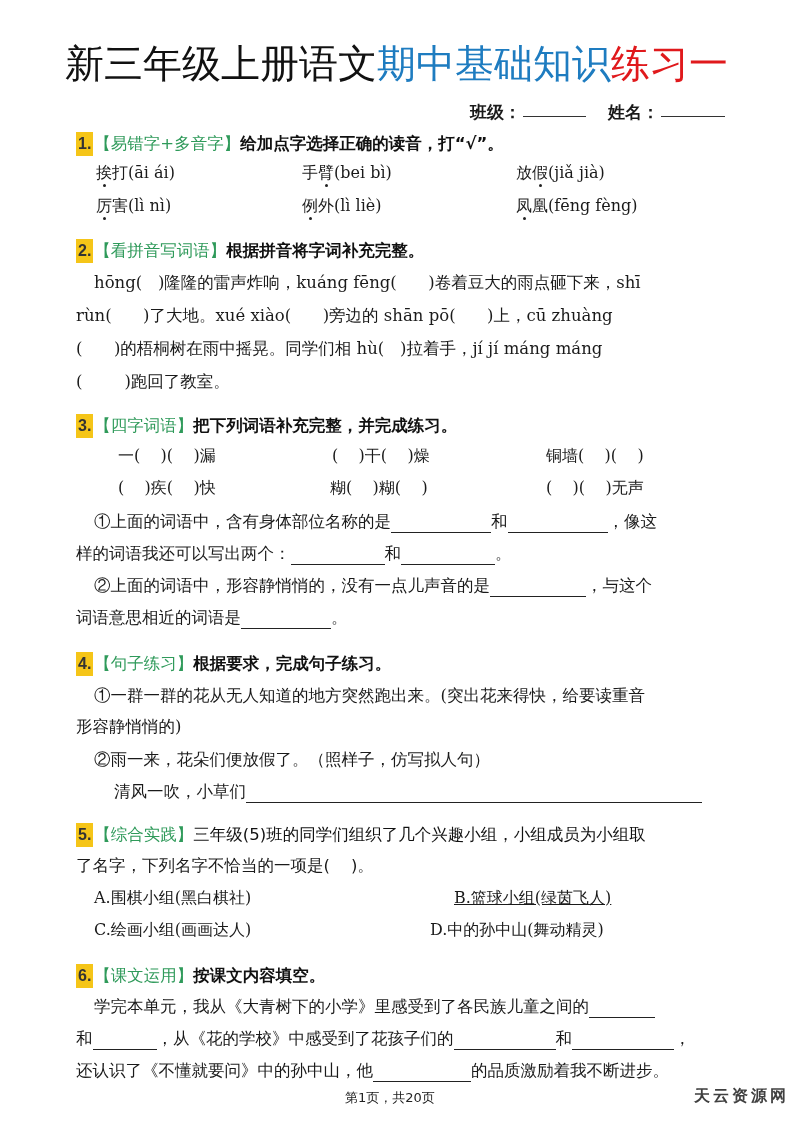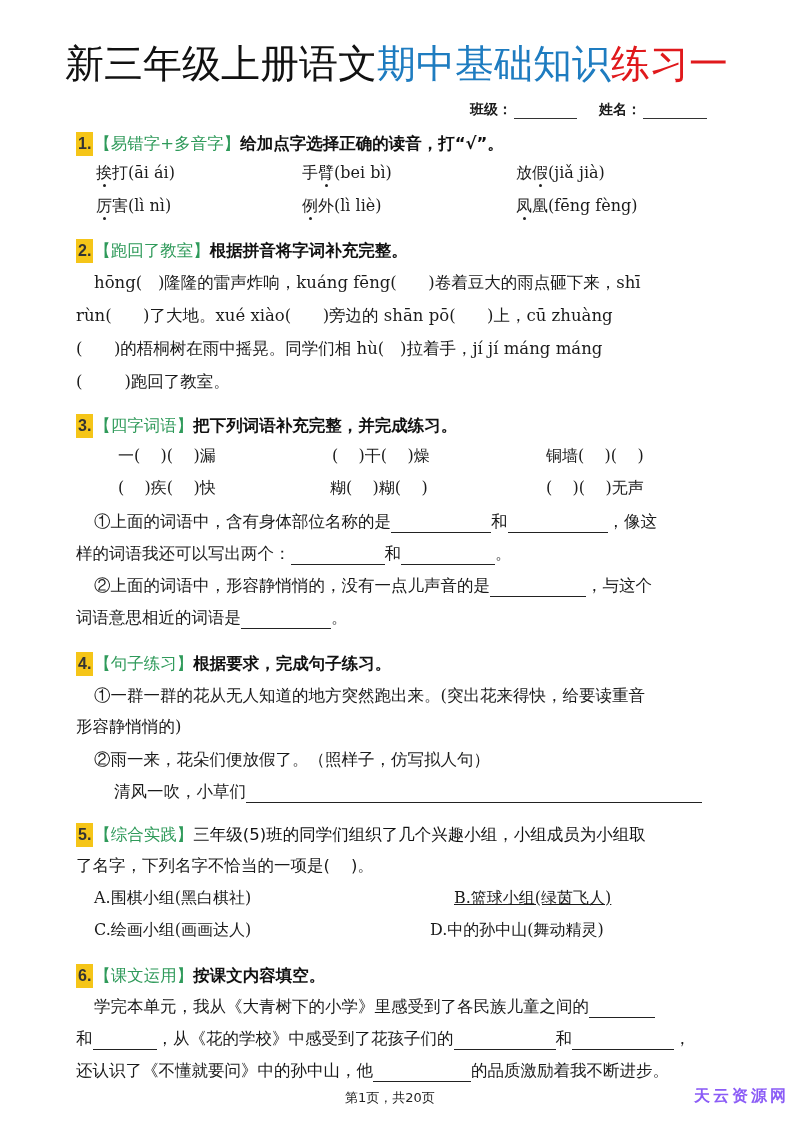--- a/index.html
+++ b/index.html
@@ -15,22 +15,22 @@
       font-family: "DejaVu Sans", "Liberation Sans", sans-serif;
       font-size: 39px; font-weight: normal; letter-spacing: 0px;
       line-height: 48px; white-space: nowrap;
     }
     .title .black { color: #111111; }
     .title .blue { color: #1e7cc0; }
     .title .red { color: #e0191c; }
 
     .meta {
       position: absolute; top: 101px; left: 470px;
-      font-size: 14px; font-weight: bold; white-space: nowrap;
-      display: flex; align-items: flex-end;
+      font-size: 17px; font-weight: bold; white-space: nowrap;
+      display: flex; align-items: flex-start;
     }
     .meta .lbl { margin-right: 2px; }
     .meta .line { display: inline-block; width: 63px; border-bottom: 1px solid #333; height: 16px; margin-right: 22px; }
     .meta .line.last { margin-right: 0; width: 64px; }
 
     .q { position: absolute; left: 76px; width: 645px; }
     .qhead {
       display: flex; align-items: center; white-space: nowrap;
       font-family: "DejaVu Sans", "Liberation Sans", sans-serif;
       font-size: 16.5px; font-weight: bold; height: 26px;
@@ -48,21 +48,21 @@
     .blank { display: inline-block; border-bottom: 1px solid #222; height: 18px; vertical-align: bottom; }
     .dot { position: relative; }
     .dot::after { content: ""; position: absolute; left: 50%; bottom: -5px; width: 3px; height: 3px; margin-left: -1.5px; border-radius: 50%; background: #222; }
 
     .footer-page {
       position: absolute; top: 1089px; left: 345px;
       font-family: "DejaVu Sans", "Liberation Sans", sans-serif; font-size: 13px; color: #222;
     }
     .footer-brand {
       position: absolute; top: 1086px; left: 694px;
-      font-family: "DejaVu Sans", "Liberation Sans", sans-serif; font-size: 16px; font-weight: bold; letter-spacing: 3px; color: #8b5cf6;
+      font-family: "DejaVu Sans", "Liberation Sans", sans-serif; font-size: 16px; font-weight: bold; letter-spacing: 3px; color: #404040;
     }
   </style>
 </head>
 <body>
 
 <div class="title">
   <span class="black">新三年级上册语文</span><span class="blue">期中基础知识</span><span class="red">练习一</span>
 </div>
 
 <div class="meta">
@@ -94,21 +94,21 @@
 <div class="row" style="top:196px; left:302px;">
   <span class="dot">例</span><span>外</span><span>(lì liè)</span>
 </div>
 <div class="row" style="top:196px; left:516px;">
   <span class="dot">凤</span><span>凰</span><span>(fēng fèng)</span>
 </div>
 
 <div class="q" style="top:238px;">
   <div class="qhead">
     <span class="num">2.</span>
-    <span class="tag">【跑回了教室】</span>
+    <span class="tag">【看拼音写词语】</span>
     <span class="instr">根据拼音将字词补充完整。</span>
   </div>
 </div>
 <div class="line-text" style="top:272px; left:94px; white-space:pre;">hōng(   )隆隆的雷声炸响，kuáng fēng(      )卷着豆大的雨点砸下来，shī</div>
 <div class="line-text" style="top:305px; white-space:pre;">rùn(      )了大地。xué xiào(      )旁边的 shān pō(      )上，cū zhuàng</div>
 <div class="line-text" style="top:338px; white-space:pre;">(      )的梧桐树在雨中摇晃。同学们相 hù(   )拉着手，jí jí máng máng</div>
 <div class="line-text" style="top:371px; white-space:pre;">(        )跑回了教室。</div>
 
 <div class="q" style="top:413px;">
   <div class="qhead">

